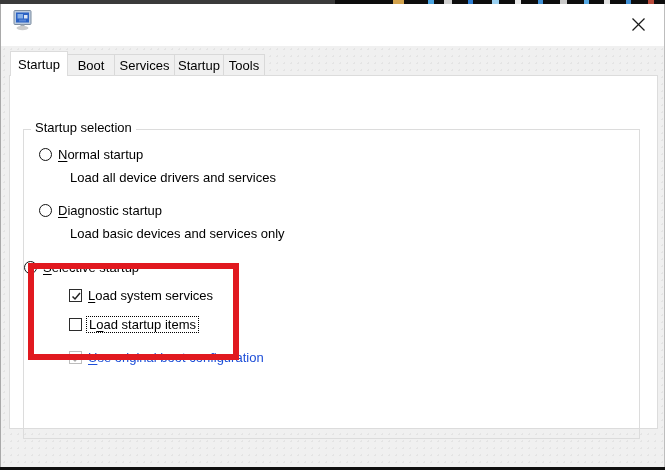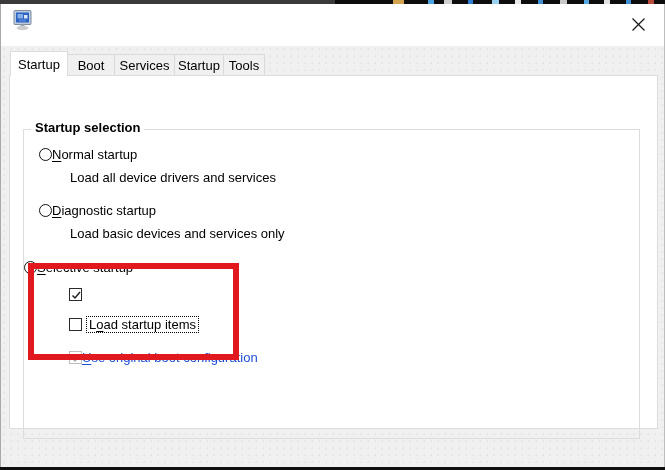--- a/index.html
+++ b/index.html
@@ -33,30 +33,30 @@
   .tab.inactive { top:8px; height:22px; background:#f0f0f0; border:1px solid #d9d9d9; z-index:1; }
 
   
   .tab-page { position:absolute; left:8px; top:29px; width:649px; height:354px;
     background:#fff; border:1px solid #dcdcdc; z-index:2; }
 
   
   .groupbox { position:absolute; left:13px; top:53px; width:617px; height:310px;
     border:1px solid #dcdcdc; }
   .groupbox-label { position:absolute; left:7px; top:-10px; background:#fff; padding:0 4px;
-    font-size:13px;font-weight:bold; }
+    font-size:13px; }
 
   .row { position:absolute; display:flex; align-items:center; white-space:nowrap; }
   .desc { position:absolute; font-size:13px; white-space:nowrap; }
 
   .radio { width:13px; height:13px; border:1px solid #121212; border-radius:50%;
     background:#fff; position:relative; flex:0 0 auto; }
   .radio.selected::after { content:""; position:absolute; left:2.5px; top:2.5px;
     width:6px; height:6px; border-radius:50%; background:#121212; }
-  .opt-label { }
+  .opt-label { margin-left:6px; }
 
   .checkbox { width:13px; height:13px; border:1px solid #2b2b2b; background:#fff;
     position:relative; flex:0 0 auto; }
   .checkbox svg { position:absolute; left:0; top:0; }
   .checkbox.disabled { border-color:#bdbdbd; }
   .accel { text-decoration:underline; text-underline-offset:2px; }
   .focus-rect { border:1px dotted #000; padding:0 2px; margin-left:4px; }
   .disabled-text { color:#1d4ed8; }
 
   
@@ -146,20 +146,21 @@
             <div class="radio selected"></div>
             <span class="opt-label"><span class="accel">S</span><span>elective startup</span></span>
           </div>
 
           <div class="row" style="left:45px; top:158px;">
             <div class="checkbox">
               <svg width="13" height="13" viewBox="0 0 13 13">
                   <polyline points="2.5,6.5 5,9 10,3" fill="none" stroke="#222" stroke-width="1.5"></polyline>
                 </svg>
             </div>
+            <span class="opt-label"><span class="accel">L</span><span>oad system services</span></span>
           </div>
 
           <div class="row" style="left:45px; top:186px;">
             <div class="checkbox"></div>
             <span class="focus-rect"><span>L</span><span class="accel">o</span><span>ad startup items</span></span>
           </div>
 
           <div class="row" style="left:45px; top:220px;">
             <div class="checkbox disabled">
               <svg width="13" height="13" viewBox="0 0 13 13">

